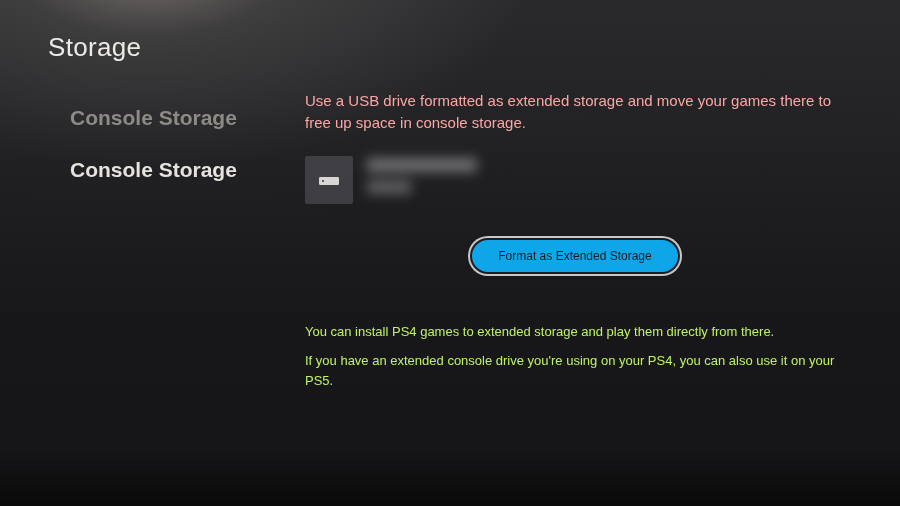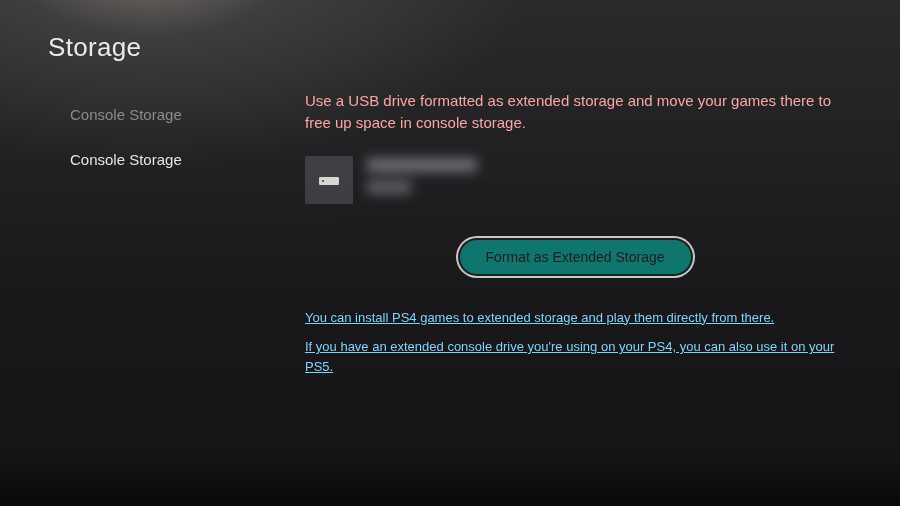--- a/index.html
+++ b/index.html
@@ -37,25 +37,25 @@
     letter-spacing:0.3px;
   }
 
   .sidebar{
     position:absolute;
     left:60px;top:92px;
     width:190px;
     display:flex;flex-direction:column;
   }
   .sidebar-item{
-    font-size:15px;
+    font-size:21px;
     padding:14px 0 14px 10px;
     color:#8e8b87;
     cursor:pointer;
-    font-weight:400;
+    font-weight:700;
   }
   .sidebar-item.active{
     color:#e6e3de;
   }
 
   .main{
     position:absolute;
     left:305px; top:90px;
     width:540px;
   }
@@ -87,37 +87,36 @@
   }
   .drive-info .line2{
     width:44px;height:14px;background:#5d5d60;border-radius:1px;
   }
 
   .format-btn-wrap{
     margin-top:36px;
     display:flex;justify-content:center;
   }
   .format-btn{
-    background:#0f766e;
+    background:#0ea5e9;
     color:#1e1e20;
-    font-size:14px;
+    font-size:12px;
     font-weight:500;
     border-radius:22px;
     padding:9px 26px;
     box-shadow:0 0 0 2px #1e1e20, 0 0 0 4px rgba(230,230,230,0.85);
     cursor:pointer;
     user-select:none;
   }
 
   .hint{
-    margin-top:34px;
+    margin-top:50px;
     font-size:13px;
-    color:#7dd3fc;
+    color:#bef264;
     line-height:1.5;
-    text-decoration:underline;
   }
   .hint p{margin:0 0 10px 0;}
 </style>
 </head>
 <body>
 
 <div class="bg"></div>
 
 <div class="page-title">Storage</div>
 

